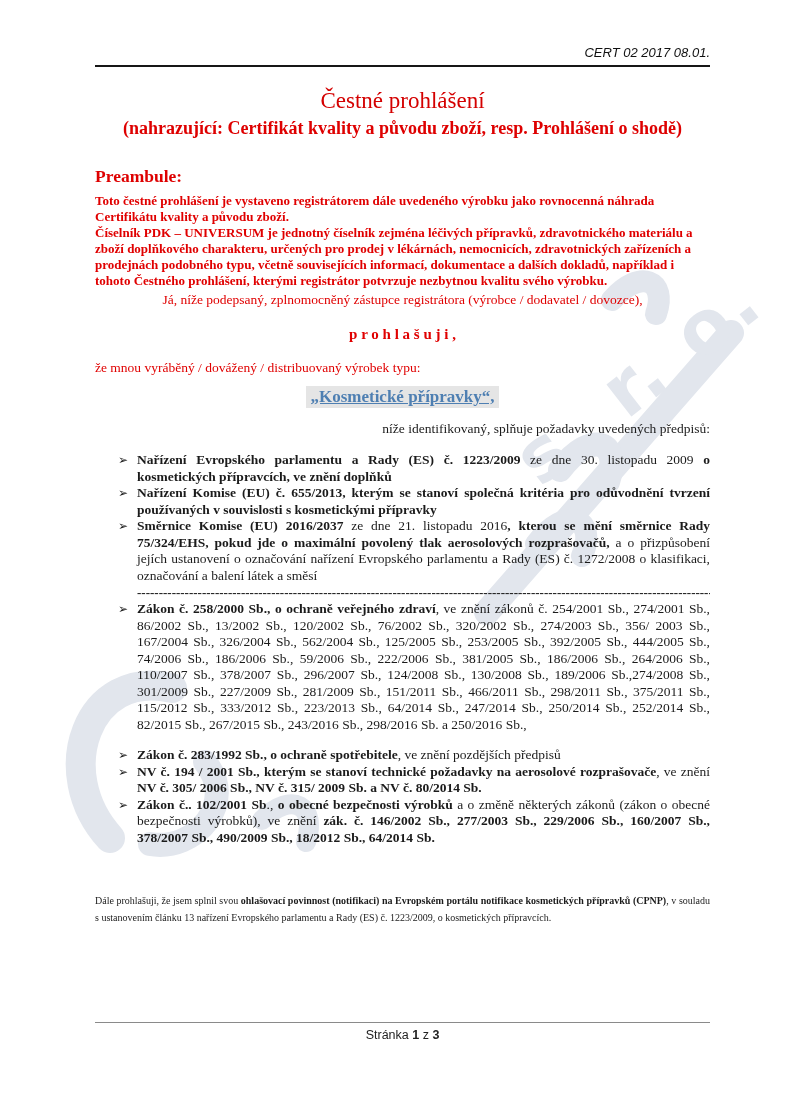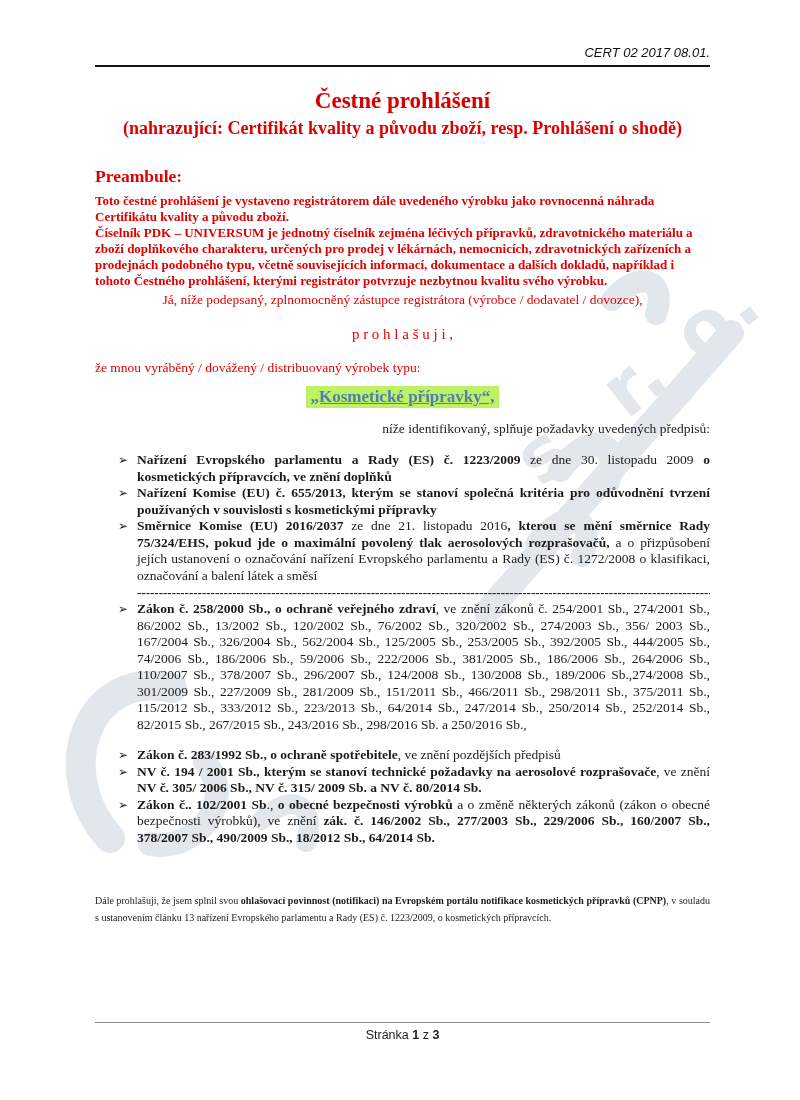--- a/index.html
+++ b/index.html
@@ -26,21 +26,21 @@
     font-style: italic;
     font-size: 13px;
     color: #111;
   }
   .header-rule { border: 0; border-top: 2px solid #161616; margin: 5px 0 0 0; }
   .doc-title {
     margin: 21px 0 0 0;
     text-align: center;
     color: #d40000;
     font-size: 23px;
-    font-weight: bold;
+    font-weight: normal;
   }
   .doc-subtitle {
     margin-top: 4px;
     text-align: center;
     color: #de0000;
     font-size: 18px;
     font-weight: bold;
   }
   .preamble-heading {
     margin-top: 27px;
@@ -60,31 +60,31 @@
     margin-top: 3px;
     text-align: center;
     color: #e00000;
     font-size: 13.5px;
   }
   .decl-verb {
     margin-top: 18px;
     text-align: center;
     color: #e00000;
     font-size: 15px;
-    font-weight: normal;
+    font-weight: bold;
   }
   .product-line {
     margin-top: 17px;
     color: #e00000;
     font-size: 13.5px;
   }
   .product-wrap { margin-top: 10px; text-align: center; }
   .product-type {
     display: inline-block;
-    background: #bef264;
+    background: #e5e5e5;
     color: #4e7fb2;
     font-size: 17px;
     font-weight: bold;
     text-decoration: underline;
     padding: 1px 4px;
   }
   .compliance-line { margin-top: 13px; font-size: 13.5px; text-align: right; }
   .reg-list { margin-top: 15px; }
   .reg-item { display: flex; margin: 0; }
   .reg-item.gap-before { margin-top: 14px; }

